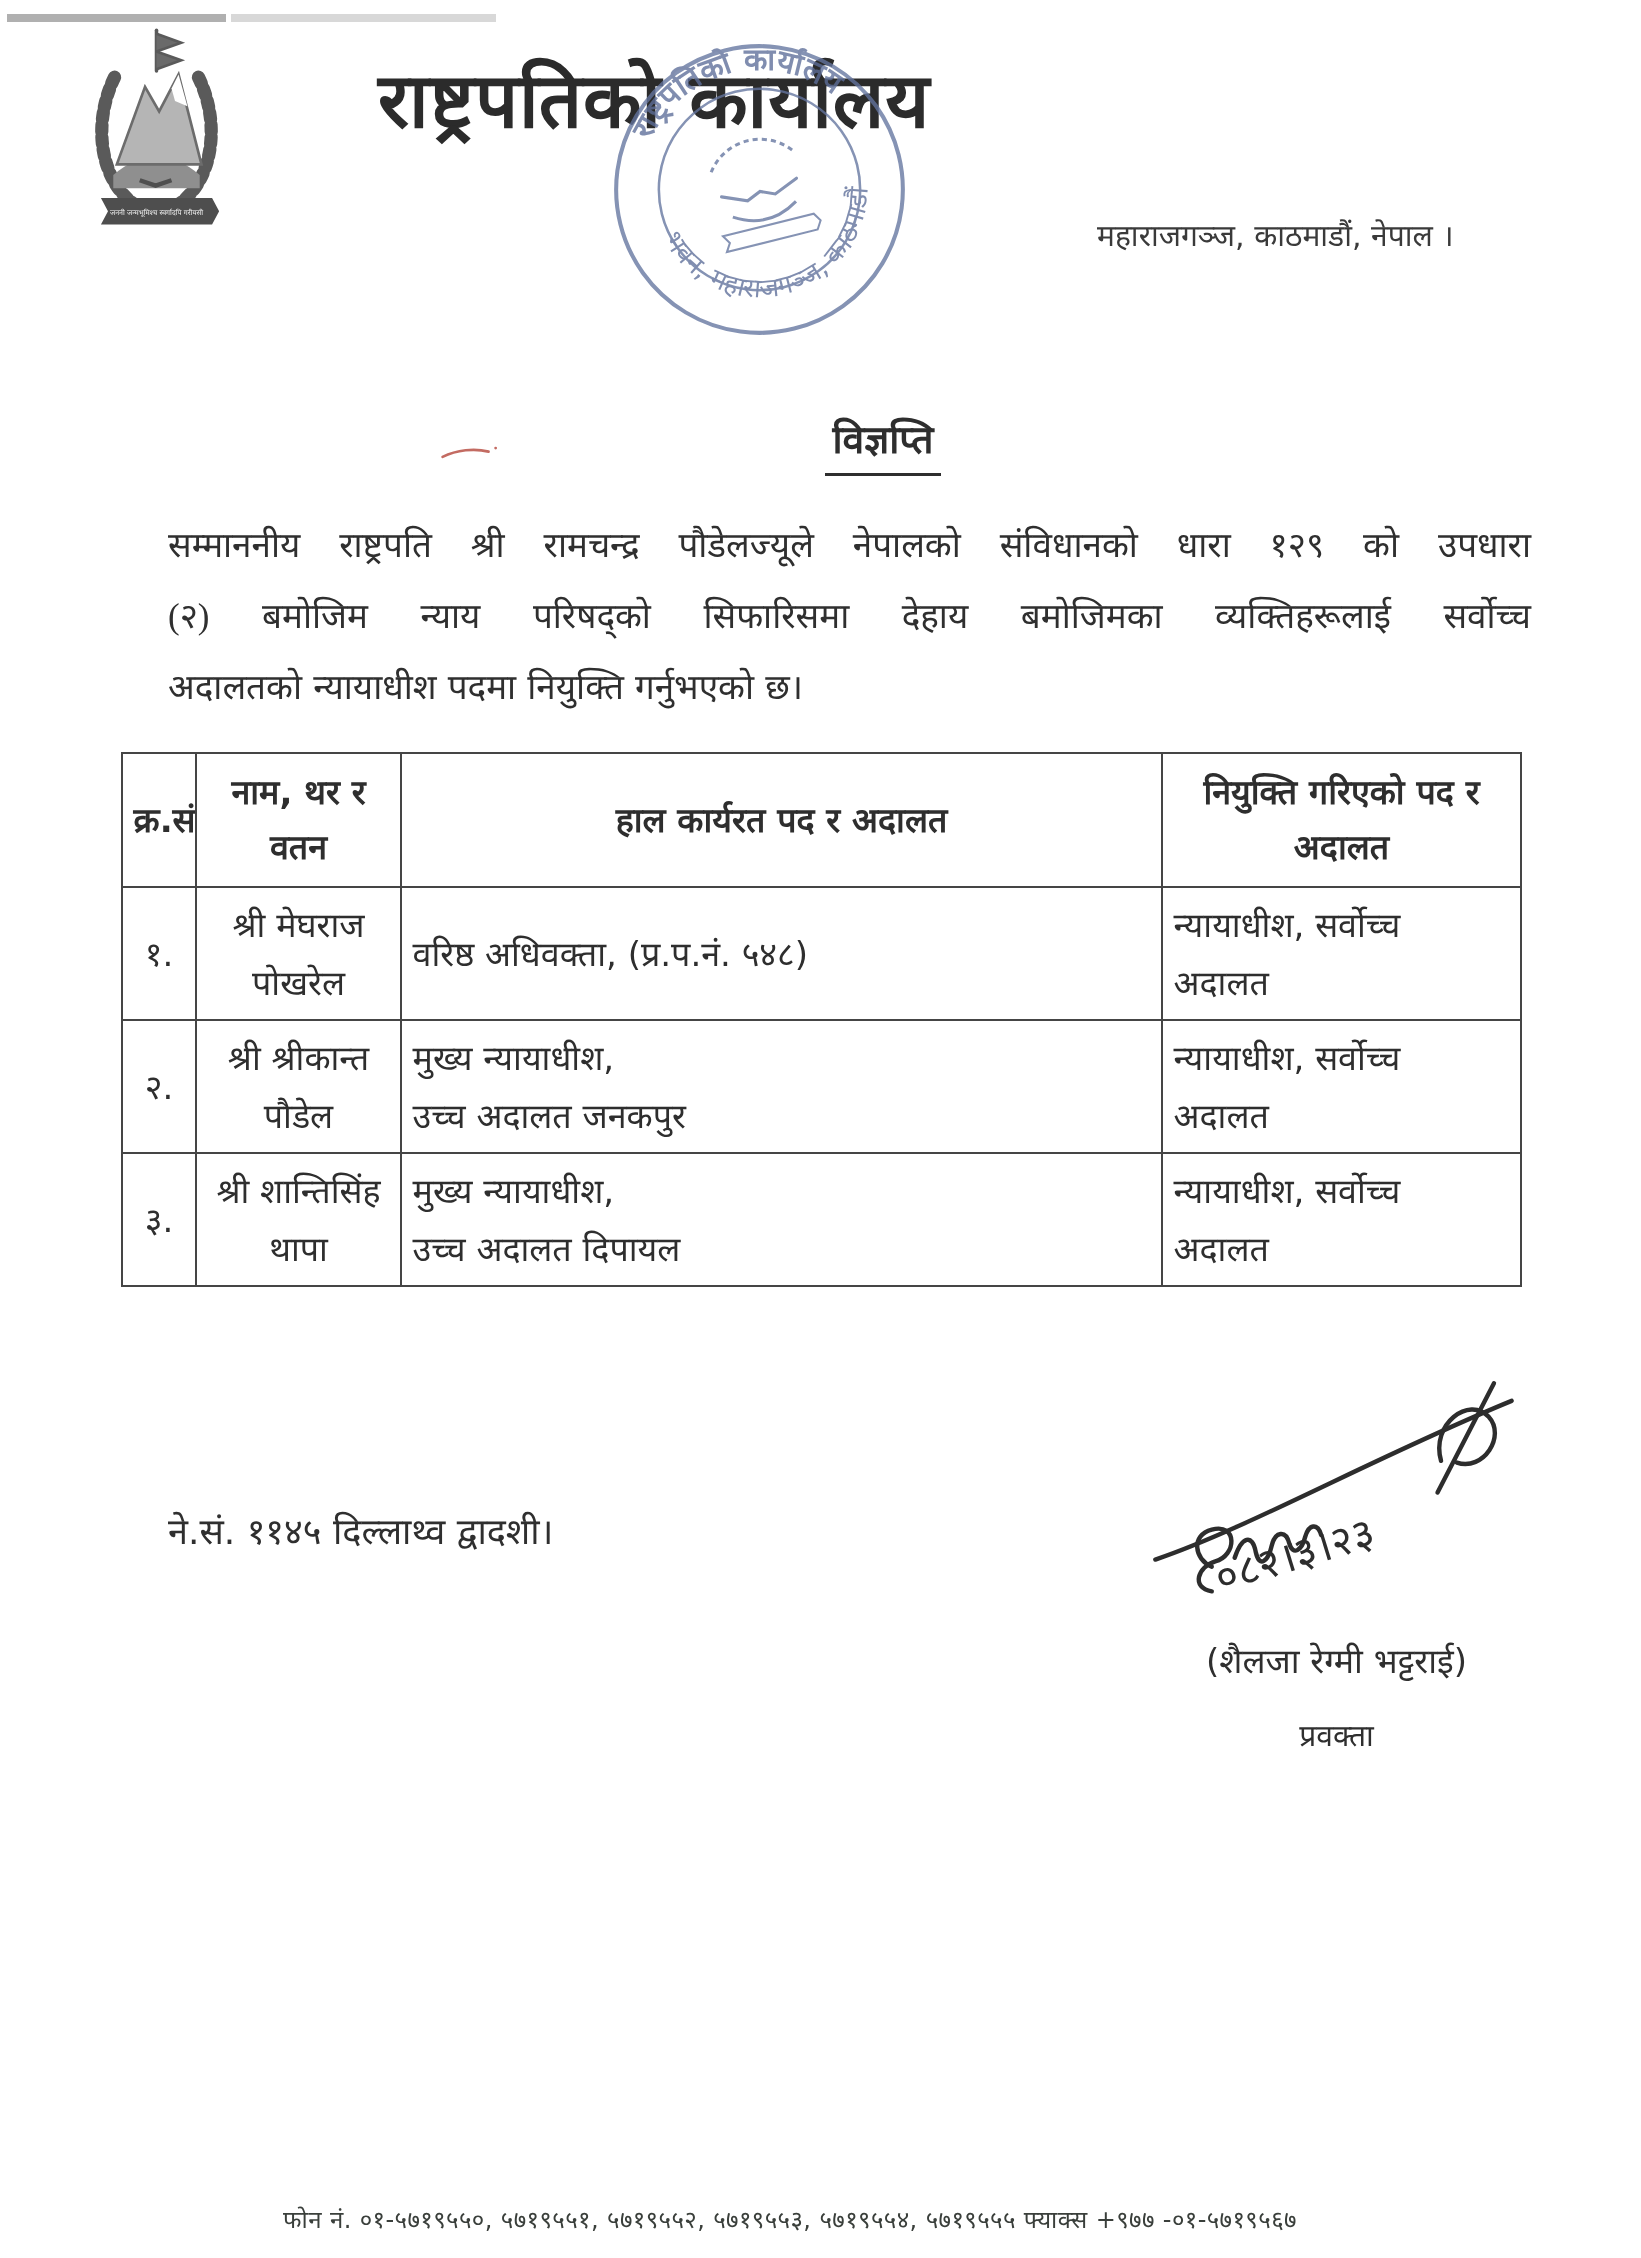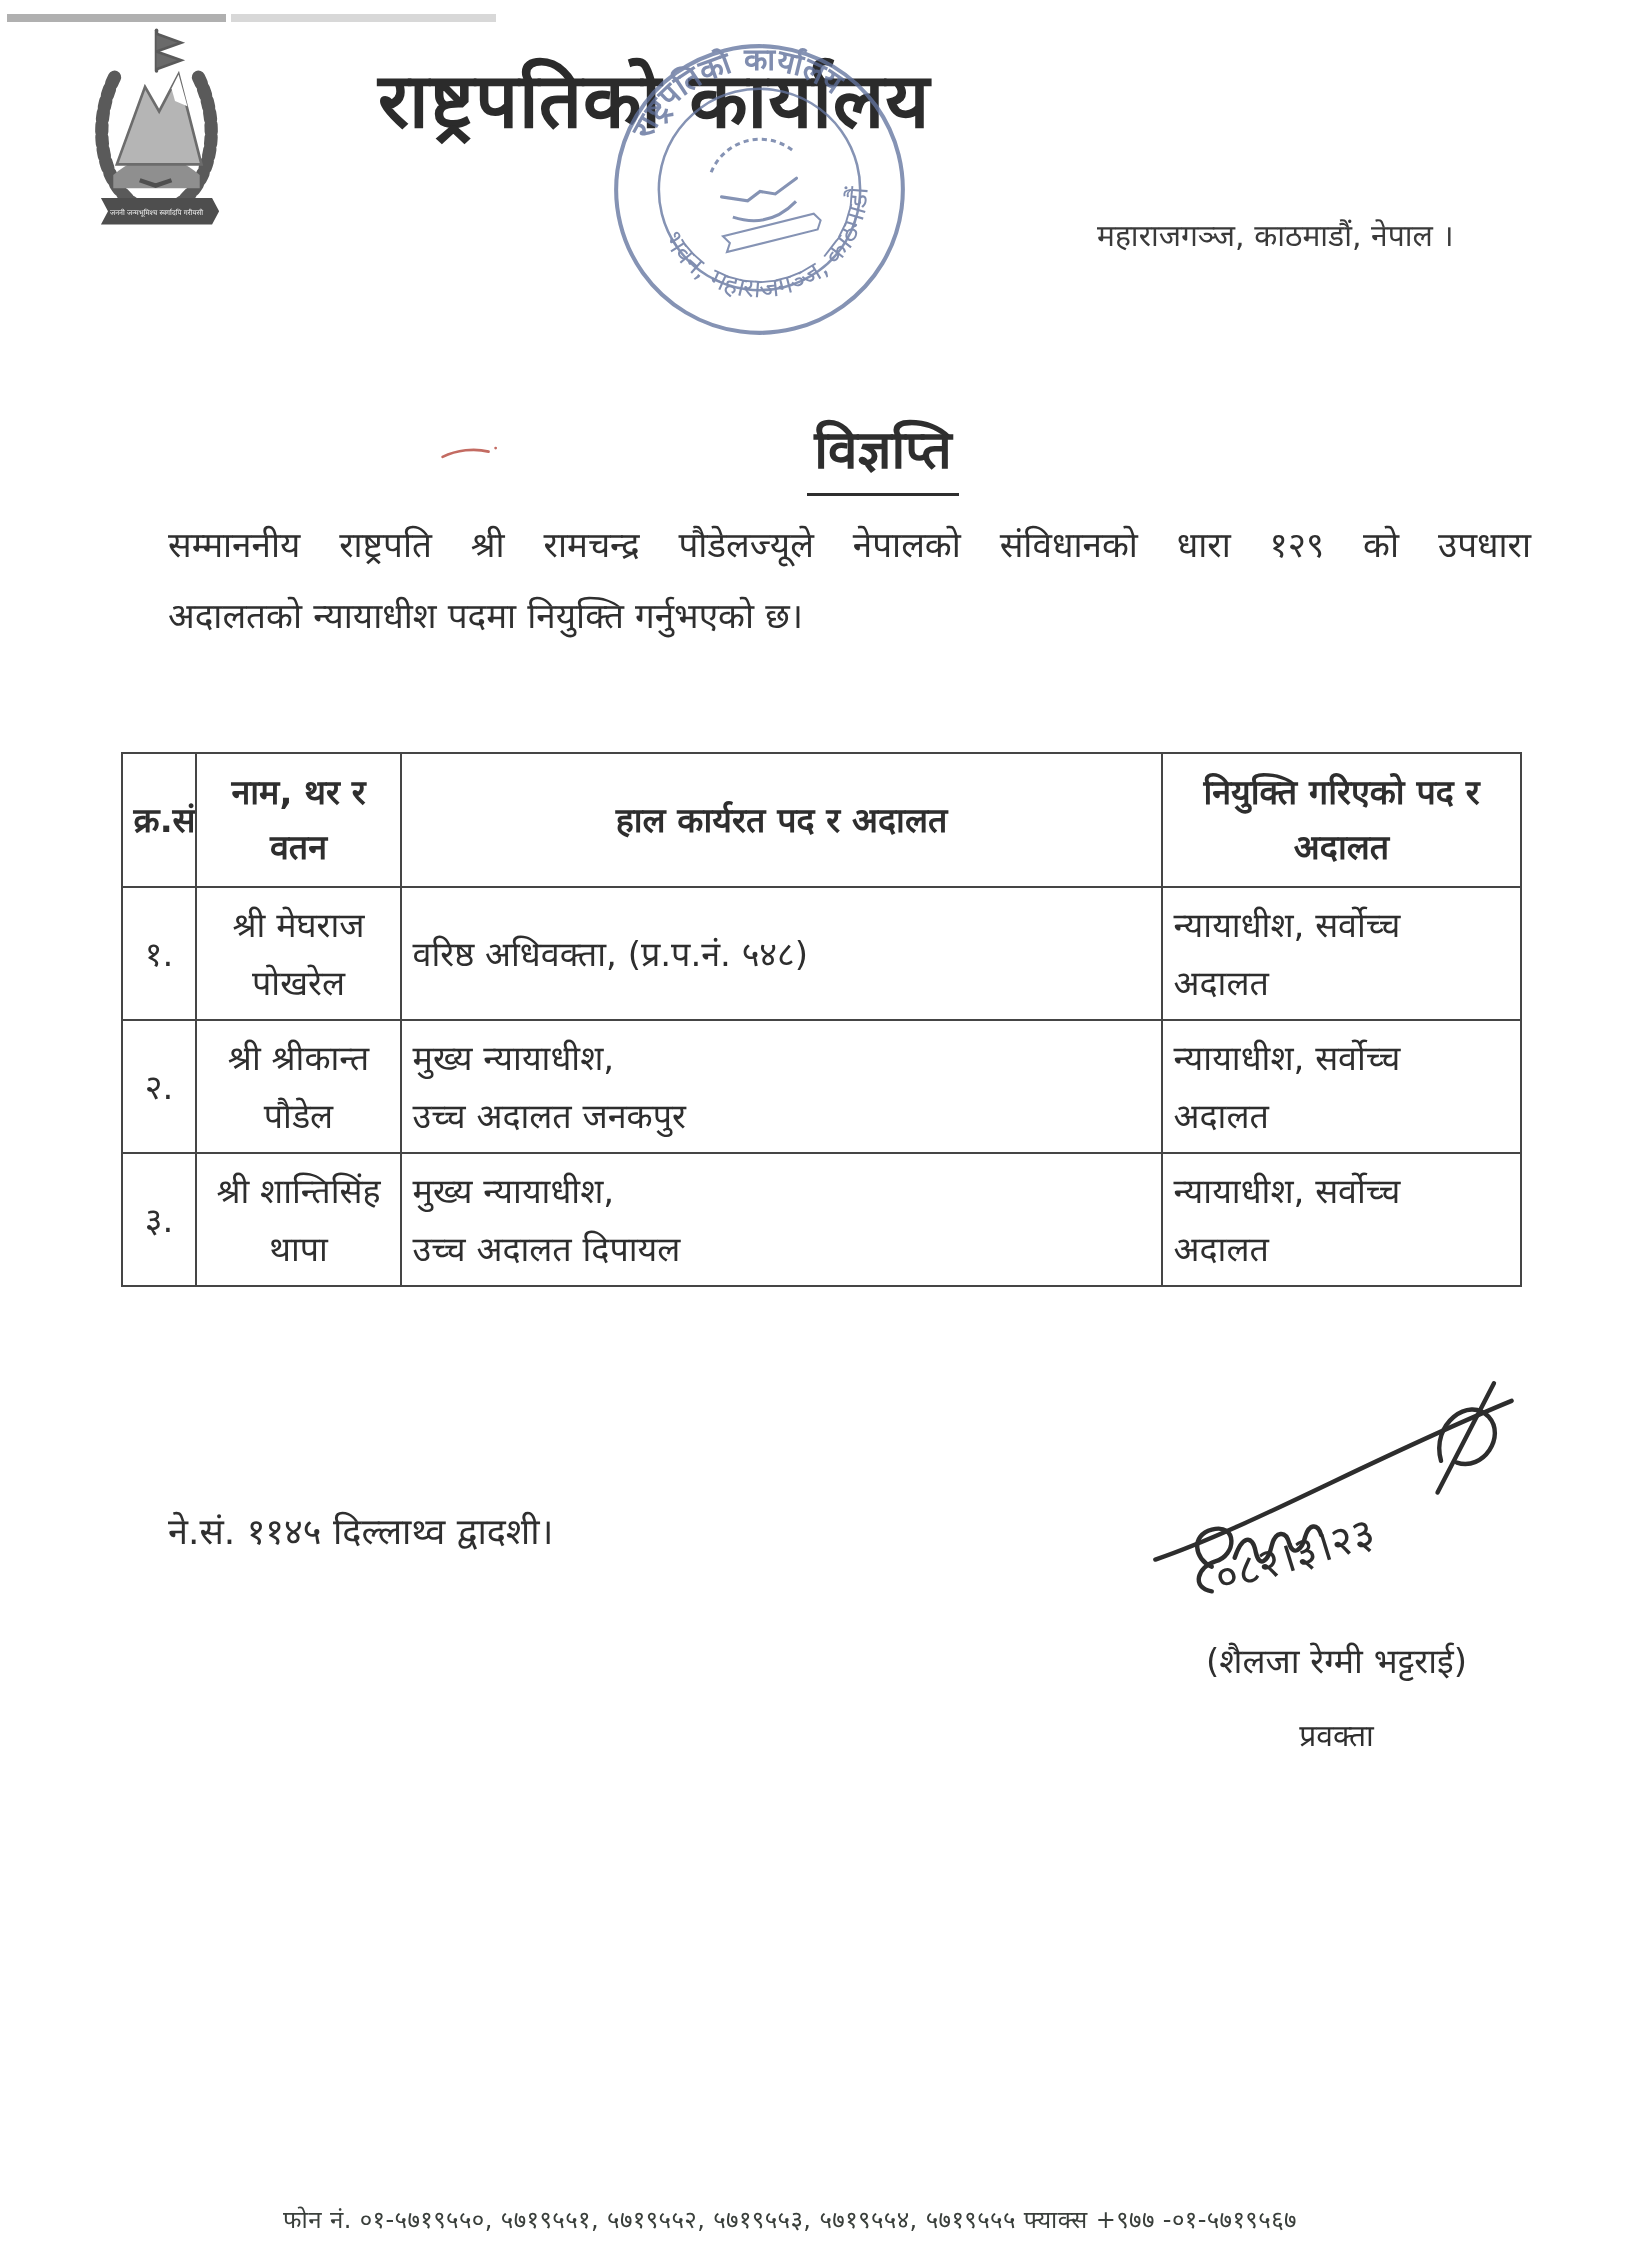--- a/index.html
+++ b/index.html
@@ -18,21 +18,21 @@
     font-size:76px;font-weight:700;color:#2b2b2b;letter-spacing:0.9px;white-space:nowrap;
   }
   .stamp{position:absolute;left:607px;top:37px;width:305px;height:305px;
     transform:rotate(-14deg);opacity:.78;}
   .address{position:absolute;left:1097px;top:208px;font-size:30px;line-height:55px;color:#3a3a3a;}
 
   .pen-mark{position:absolute;left:439px;top:441px;width:62px;height:23px;opacity:.75;}
 
   .notice-title-wrap{position:absolute;left:124px;top:411px;width:1518px;text-align:center;}
   .notice-title{
-    display:inline-block;font-size:53px;font-weight:600;color:#2e2e2e;
+    display:inline-block;font-size:39px;font-weight:600;color:#2e2e2e;
     border-bottom:3.5px solid #2e2e2e;padding:0 7px 8.8px;
   }
 
   .body-par{position:absolute;left:168px;top:510px;width:1363px;font-size:35px;
     line-height:71px;color:#2f2f2f;}
   .body-par .jline{text-align:justify;text-align-last:justify;font-family:Liberation Serif, serif;}
 
   table.appt-table{
     position:absolute;left:121px;top:752px;width:1399px;
     border-collapse:collapse;table-layout:fixed;color:#2e2e2e;
@@ -114,20 +114,21 @@
   <path d="M4,18 C20,10 40,8 56,12" stroke="#b03a2e" stroke-width="3" fill="none" stroke-linecap="round"></path>
   <circle cx="64" cy="8" r="1.6" fill="#b03a2e"></circle>
 </svg>
 
 <div class="notice-title-wrap">
   <span class="notice-title">विज्ञप्ति</span>
 </div>
 
 <div class="body-par">
   <div class="jline">सम्माननीय राष्ट्रपति श्री रामचन्द्र पौडेलज्यूले नेपालको संविधानको धारा १२९ को उपधारा</div>
+  <div class="jline">(२) बमोजिम न्याय परिषद्को सिफारिसमा देहाय बमोजिमका व्यक्तिहरूलाई सर्वोच्च</div>
   <div>अदालतको न्यायाधीश पदमा नियुक्ति गर्नुभएको छ।</div>
 </div>
 
 <table class="appt-table">
   <colgroup>
     <col style="width:74px">
       <col style="width:205px">
       <col style="width:761px">
       <col style="width:359px">
   </colgroup>

